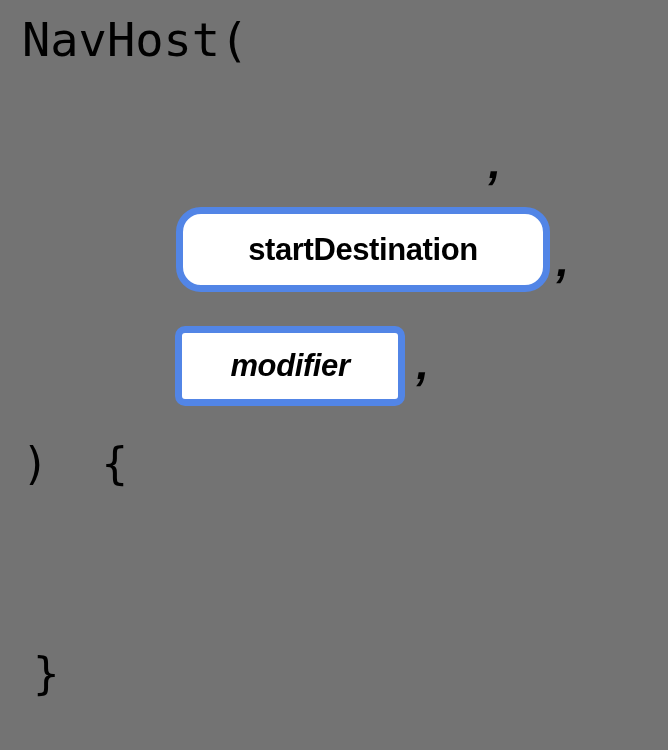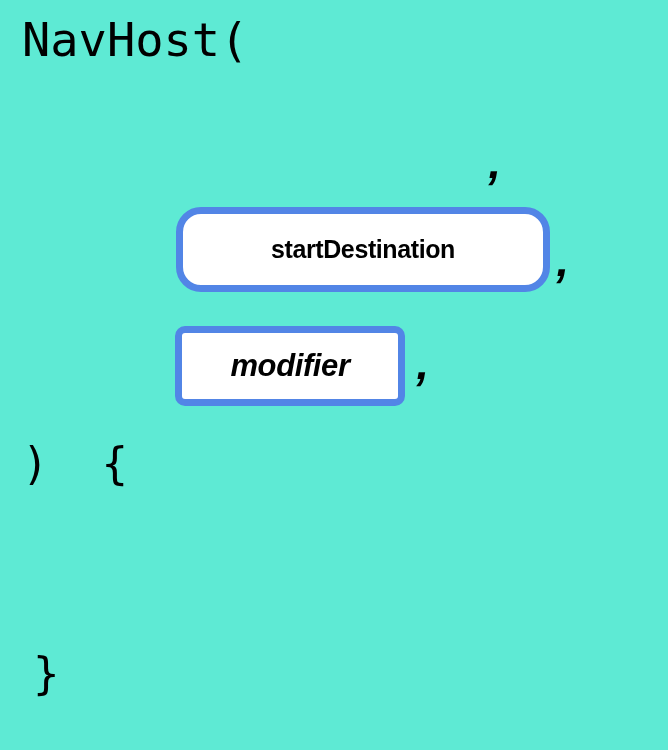--- a/index.html
+++ b/index.html
@@ -4,21 +4,21 @@
 <style>
   html, body {
     margin: 0;
     padding: 0;
     background: #ffffff;
   }
   #canvas {
     position: relative;
     width: 668px;
     height: 750px;
-    background: #5eead4;
+    background: #737373;
     overflow: hidden;
     font-family: "Liberation Sans", sans-serif;
   }
 
   
   .code {
     position: absolute;
     font-family: "DejaVu Sans Mono", monospace;
     font-weight: 400;
     color: #000000;
@@ -48,21 +48,21 @@
 
   #box-navcontroller {
     left: 175px;  top: 97px;
     width: 312px; height: 72px;
     font-size: 31px;
     border-radius: 22px;
   }
   #box-startdestination {
     left: 176px;  top: 207px;
     width: 374px; height: 85px;
-    font-size: 25px;
+    font-size: 31px;
     border-radius: 25px;
   }
   #box-modifier {
     left: 175px;  top: 326px;
     width: 230px; height: 80px;
     font-size: 31px;
     border-radius: 10px;
     font-style: italic;
   }
   #box-content {

